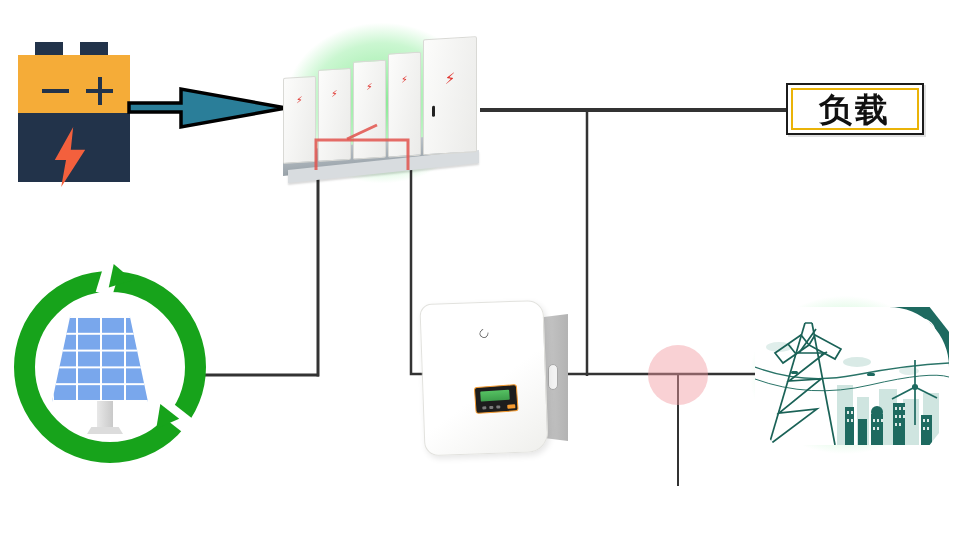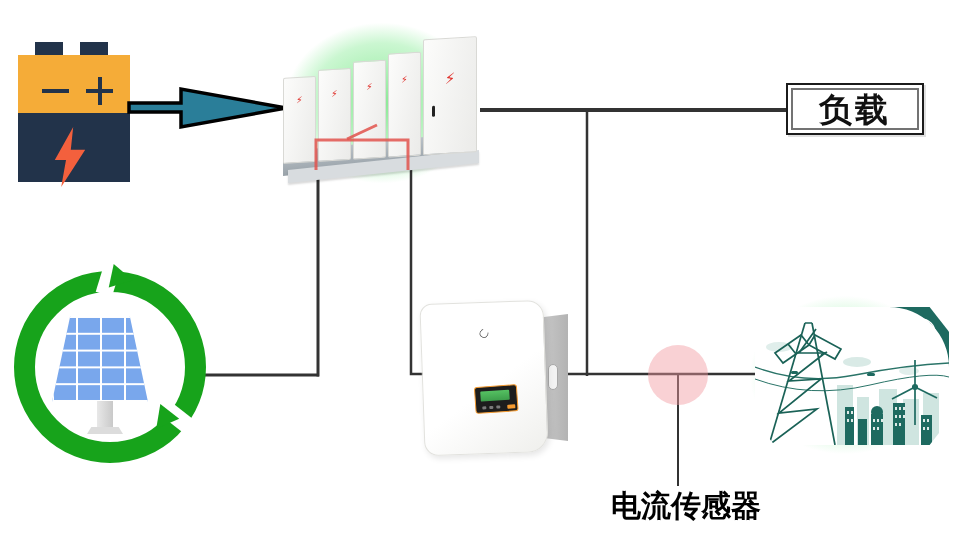--- a/index.html
+++ b/index.html
@@ -46,21 +46,21 @@
     border-radius:2px; position:relative; }
   .cab-panel .spark { position:absolute; top:22%; left:50%; transform:translateX(-50%);
     color:#e0312b; font-size:9px; line-height:1; }
   .cab-panel.front .spark { font-size:15px; top:28%; }
   .cab-handle { position:absolute; left:8px; top:58%; width:3px; height:11px; background:#222; border-radius:2px; }
   #cab-redmarks { position:absolute; left:0; top:0; }
 
   
   #load-box { left:786px; top:83px; width:138px; height:52px; background:#fff;
     border:2px solid #1b1b1b; padding:3px; box-shadow:2px 2px 0 rgba(0,0,0,.12); }
-  #load-box-inner { width:100%; height:100%; border:2px solid #737373;
+  #load-box-inner { width:100%; height:100%; border:2px solid #eab308;
     display:flex; align-items:center; justify-content:center; }
   #load-text { font-size:33px; font-weight:bold; color:#111; letter-spacing:3px; line-height:1; }
 
   
   #solar-ring { left:14px; top:271px; width:150px; height:150px; box-sizing:content-box;
     border:21px solid #17a31b; border-radius:50%; }
   .ring-gap { position:absolute; background:#fff; }
   #ring-gap-top { left:100px; top:263px; width:17px; height:32px; transform:rotate(17deg); }
   #ring-arrow-top { position:absolute; left:111px; top:266px; width:0; height:0;
     border-top:12px solid transparent; border-bottom:12px solid transparent;
@@ -269,15 +269,14 @@
           <rect x="172" y="120" width="2" height="3"></rect>
       </g>
 
       <path d="M134,0 A60,60 0 0 1 194,60 L194,0 Z" fill="#1e6a60"></path>
       <circle cx="166" cy="26" r="14" fill="none" stroke="#ffffff" stroke-width="1.4"></circle>
       <path d="M153,21 Q166,13 179,21 M153,31 Q166,39 179,31 M161,13 Q156,26 161,39 M171,13 Q176,26 171,39" fill="none" stroke="#ffffff" stroke-width="0.9"></path>
     </svg>
   </div>
 
   <div id="sensor-marker" class="abs"></div>
-  <div id="sensor-label" class="abs">电流传感器</div>
 
 </div>
 
 </body></html>

